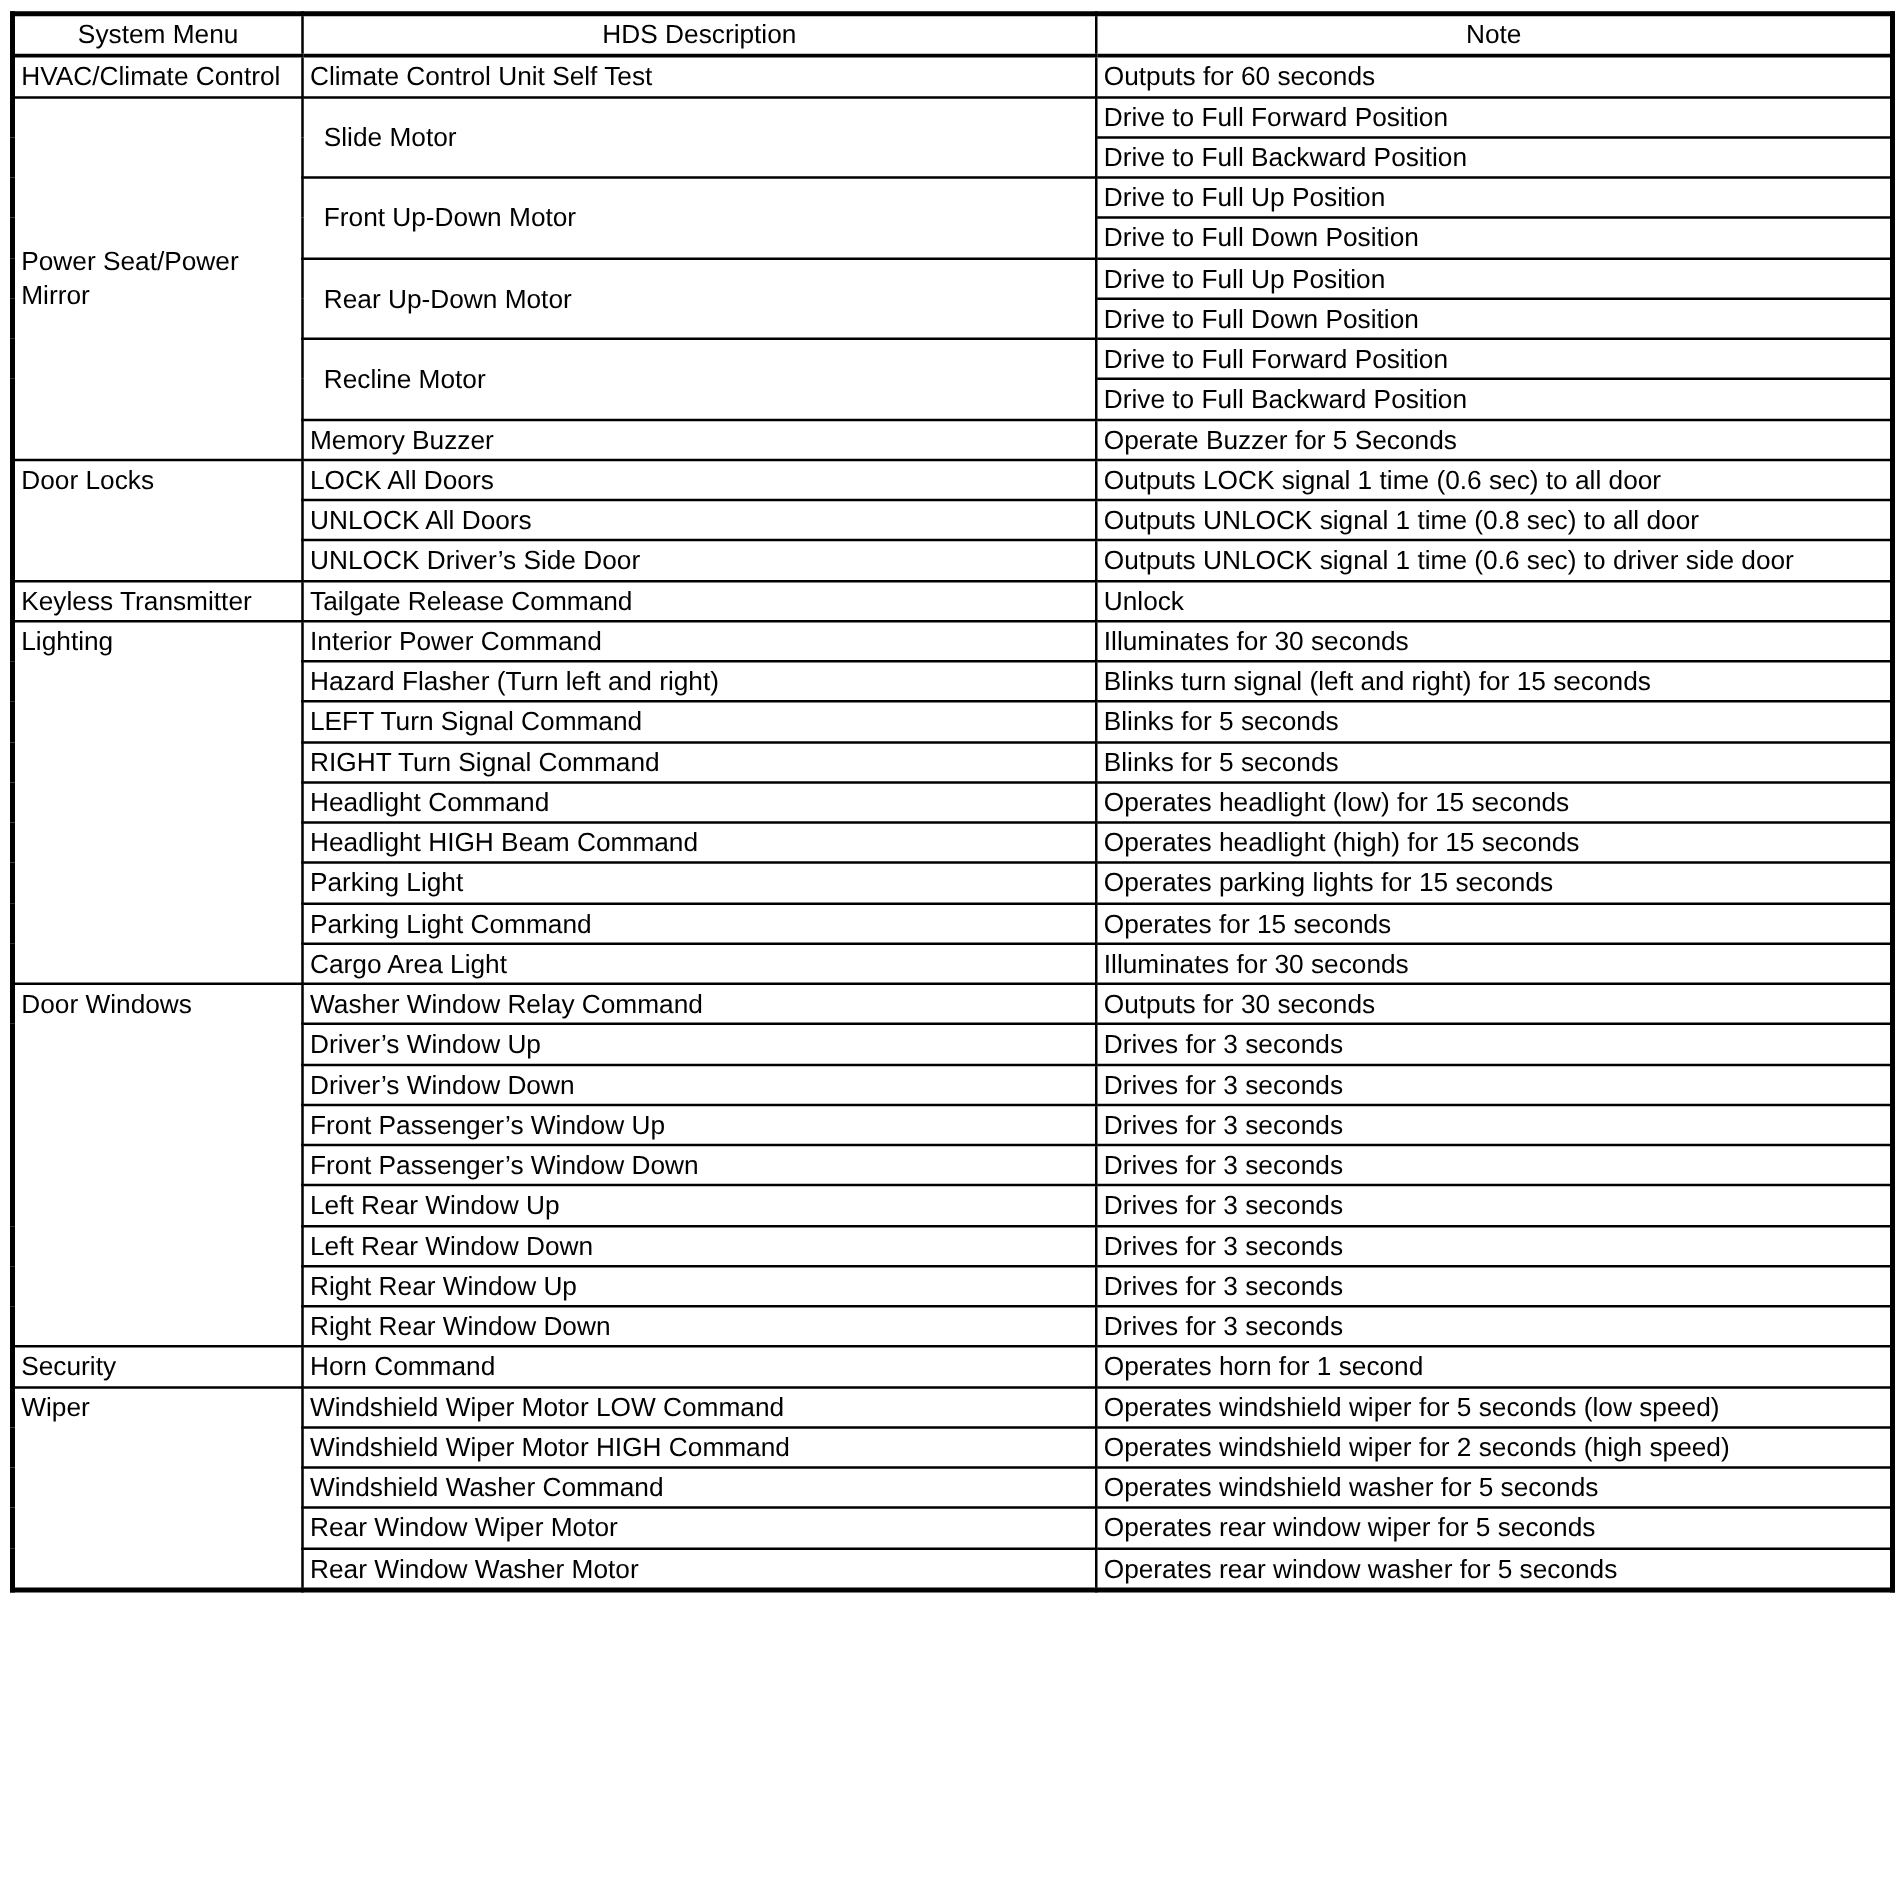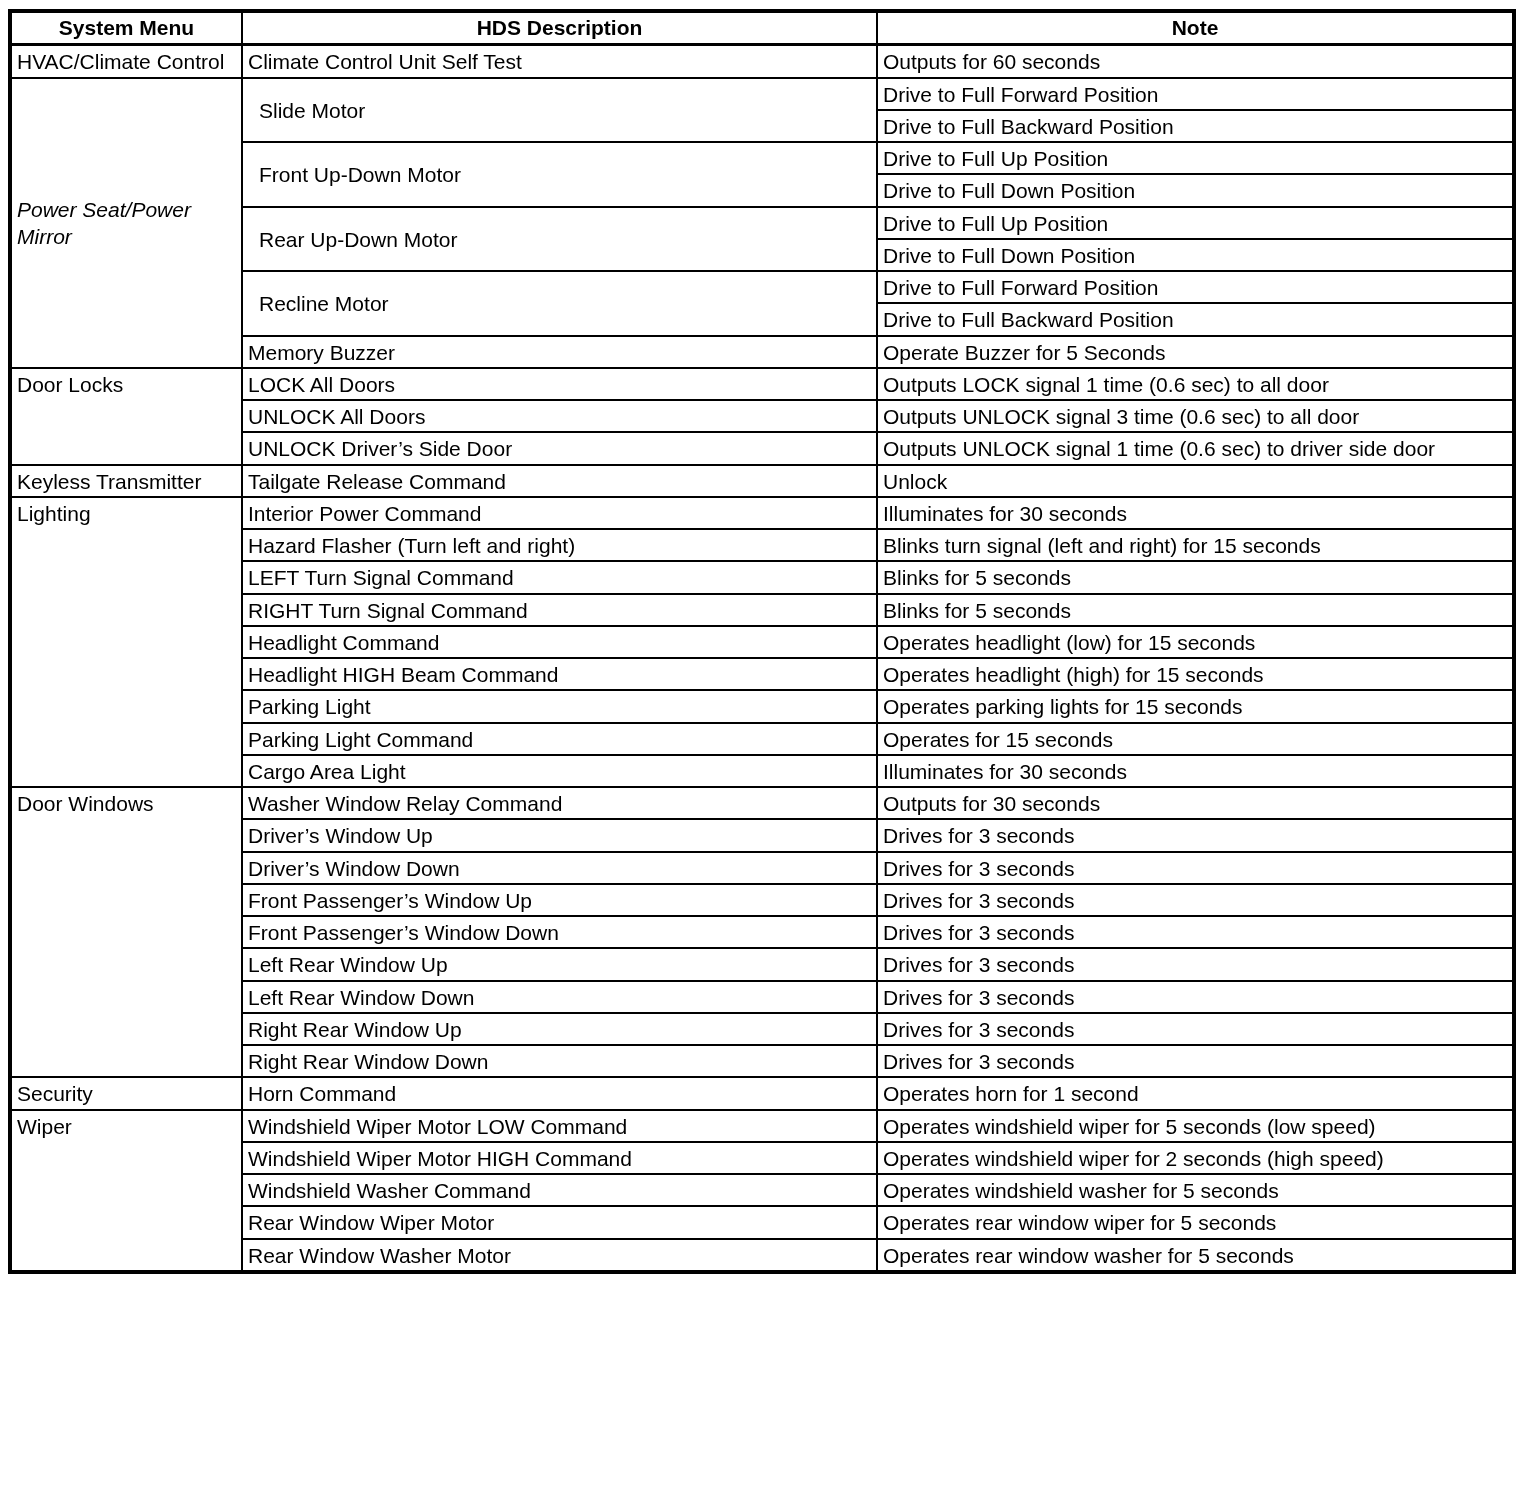--- a/index.html
+++ b/index.html
@@ -20,37 +20,37 @@
   .col-menu { width: 232px; }
   .col-desc { width: 635px; }
   .col-note { width: 637px; }
   th, td {
     border: 2px solid #000000;
     font-size: 21px;
     line-height: 1.25;
     overflow-wrap: break-word;
   }
   th {
-    font-weight: bold;
+    font-weight: normal;
     text-align: center;
     height: 24px;
     padding: 2px 4px;
     border-bottom: 3px solid #000000;
     vertical-align: middle;
   }
   td {
     height: 31px;
     padding: 3px 6px 1px 5px;
     text-align: left;
     vertical-align: top;
   }
   
   .desc-cell[rowspan] { vertical-align: middle; padding-left: 16px; }
   
-  tbody tr:nth-child(2) .menu-cell { vertical-align: middle; font-style: italic; }
+  tbody tr:nth-child(2) .menu-cell { vertical-align: middle; }
 </style>
 </head>
 <body>
 
 <table>
   <colgroup>
     <col class="col-menu">
     <col class="col-desc">
     <col class="col-note">
   </colgroup>
@@ -100,21 +100,21 @@
         <td class="desc-cell">Memory Buzzer</td>
         <td class="note-cell">Operate Buzzer for 5 Seconds</td>
       </tr>
       <tr>
         <td rowspan="3" class="menu-cell">Door Locks</td>
         <td class="desc-cell">LOCK All Doors</td>
         <td class="note-cell">Outputs LOCK signal 1 time (0.6 sec) to all door</td>
       </tr>
       <tr>
         <td class="desc-cell">UNLOCK All Doors</td>
-        <td class="note-cell">Outputs UNLOCK signal 3 time (0.6 sec) to all door</td>
+        <td class="note-cell">Outputs UNLOCK signal 1 time (0.8 sec) to all door</td>
       </tr>
       <tr>
         <td class="desc-cell">UNLOCK Driver’s Side Door</td>
         <td class="note-cell">Outputs UNLOCK signal 1 time (0.6 sec) to driver side door</td>
       </tr>
       <tr>
         <td class="menu-cell">Keyless Transmitter</td>
         <td class="desc-cell">Tailgate Release Command</td>
         <td class="note-cell">Unlock</td>
       </tr>

